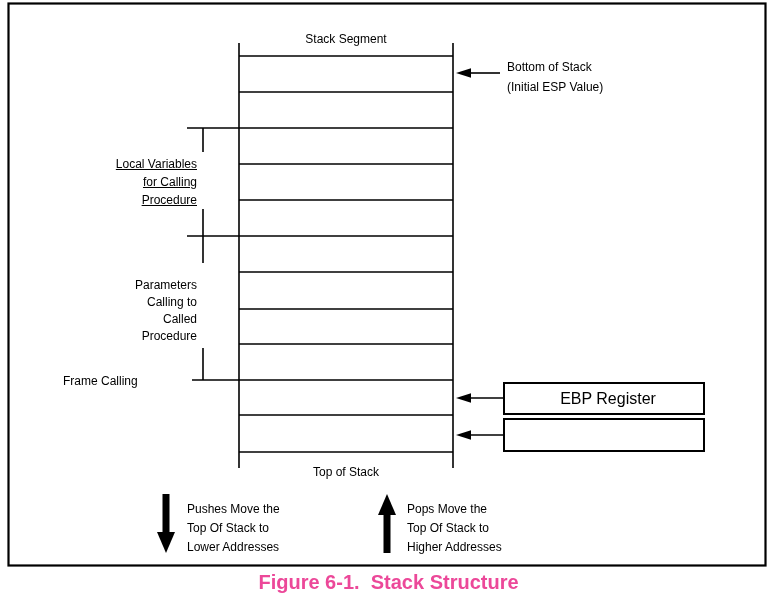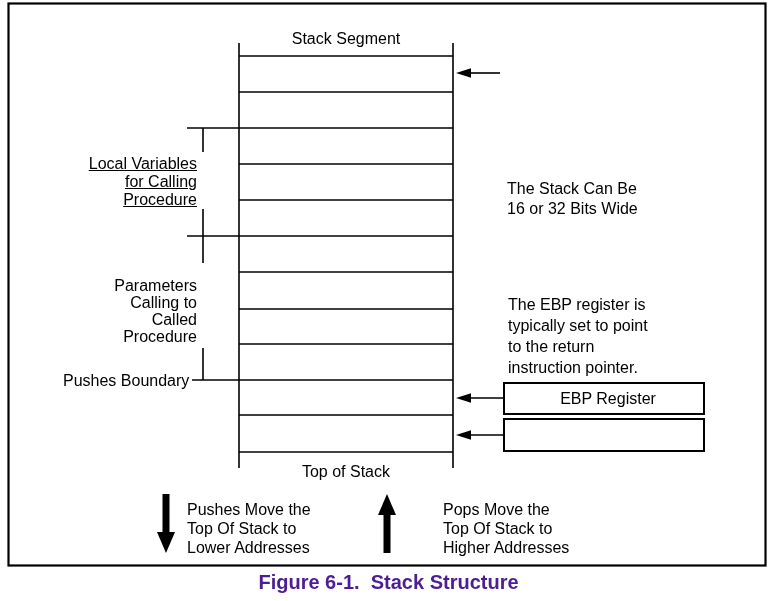--- a/index.html
+++ b/index.html
@@ -12,21 +12,21 @@
     background: #ffffff;
     overflow: hidden;
   }
   svg.diagram {
     position: absolute;
     left: 0; top: 0;
     width: 777px; height: 601px;
   }
   .t {
     position: absolute;
-    font-size: 16px;
+    font-size: 12px;
     line-height: 18px;
     color: #000000;
     white-space: pre-line;
   }
   .t-center { text-align: center; }
   .t-right  { text-align: right; }
   .stack-title      { left: 239px; top: 30px;  width: 214px; }
   .top-of-stack     { left: 239px; top: 452px; width: 214px; margin-top: 11px; }
   .rip-label        { left: 239px; top: 383px; width: 214px; line-height: 16px; }
   .local-vars       { left: 47px;  top: 155px; width: 150px; line-height: 18px; text-decoration: underline; }
@@ -39,21 +39,21 @@
     position: absolute;
     display: flex;
     align-items: center;
     justify-content: center;
     font-size: 16px;
     color: #000000;
   }
   .ebp-reg { left: 504px; top: 383px; width: 208px; height: 31px; }
   .esp-reg { left: 504px; top: 419px; width: 200px; height: 32px; }
   .pushes-label { left: 187px; top: 500px; line-height: 19px; }
-  .pops-label   { left: 407px; top: 500px; line-height: 19px; margin-left: 36px; }
+  .pops-label   { left: 407px; top: 500px; line-height: 19px; }
   .caption {
     position: absolute;
     left: 0; top: 571px;
     width: 777px;
     text-align: center;
     font-size: 20px;
     font-weight: bold;
     white-space: pre-wrap;
     color: #1569b9;
   }
@@ -118,49 +118,45 @@
       </g>
       <g>
         <polygon points="378,515 396,515 387,494"></polygon>
         <rect x="383.5" y="513" width="7" height="40"></rect>
       </g>
     </g>
   </svg>
 
   <div class="t t-center stack-title">Stack Segment</div>
 
+  <div class="t bottom-of-stack">Bottom of Stack
+(Initial ESP Value)</div>
 
-  <div class="t stack-width-note">The Stack Can Be
-16 or 32 Bits Wide</div>
 
   <div class="t t-right local-vars">Local Variables
 for Calling
 Procedure</div>
 
   <div class="t t-right params">Parameters
 Calling to
 Called
 Procedure</div>
 
-  <div class="t frame-boundary">Pushes Boundary</div>
+  <div class="t frame-boundary">Frame Calling</div>
 
-  <div class="t ebp-note">The EBP register is
-typically set to point
-to the return
-instruction pointer.</div>
 
 
   <div class="t t-center top-of-stack">Top of Stack</div>
 
   <div class="reg-label ebp-reg">EBP Register</div>
 
 
   <div class="t pushes-label">Pushes Move the
 Top Of Stack to
 Lower Addresses</div>
 
   <div class="t pops-label">Pops Move the
 Top Of Stack to
 Higher Addresses</div>
 
-  <div class="caption" style="color: #4c1d95;">Figure 6-1.  Stack Structure</div>
+  <div class="caption" style="color: #ec4899;">Figure 6-1.  Stack Structure</div>
 
 </div>
 
 </body></html>

